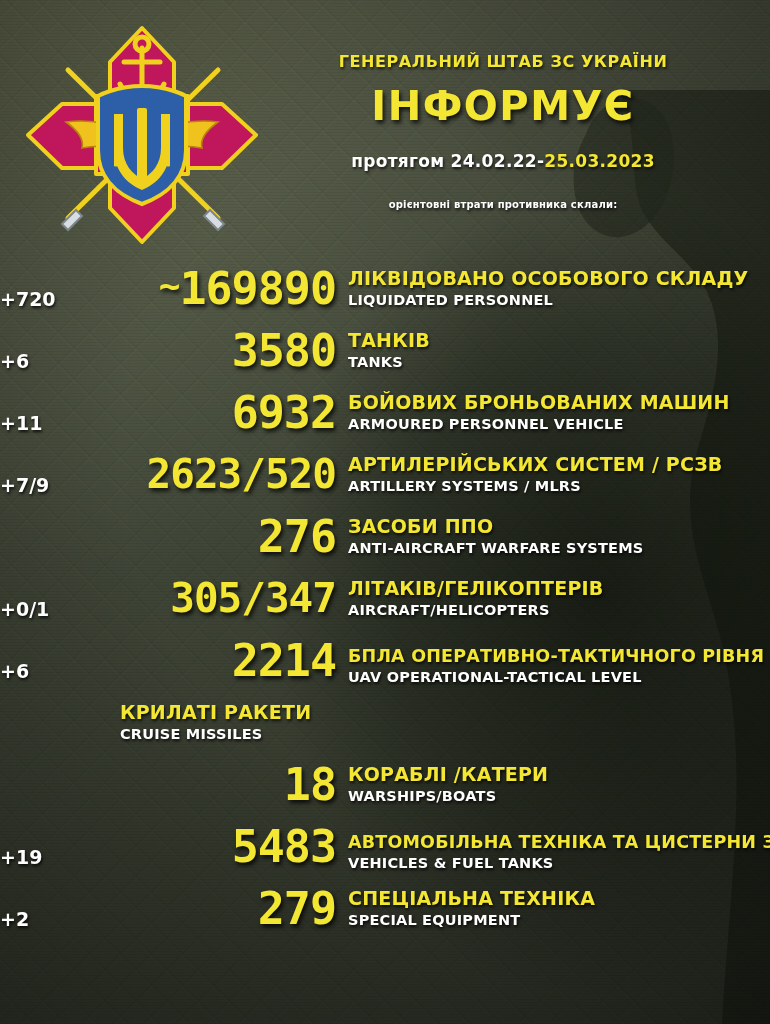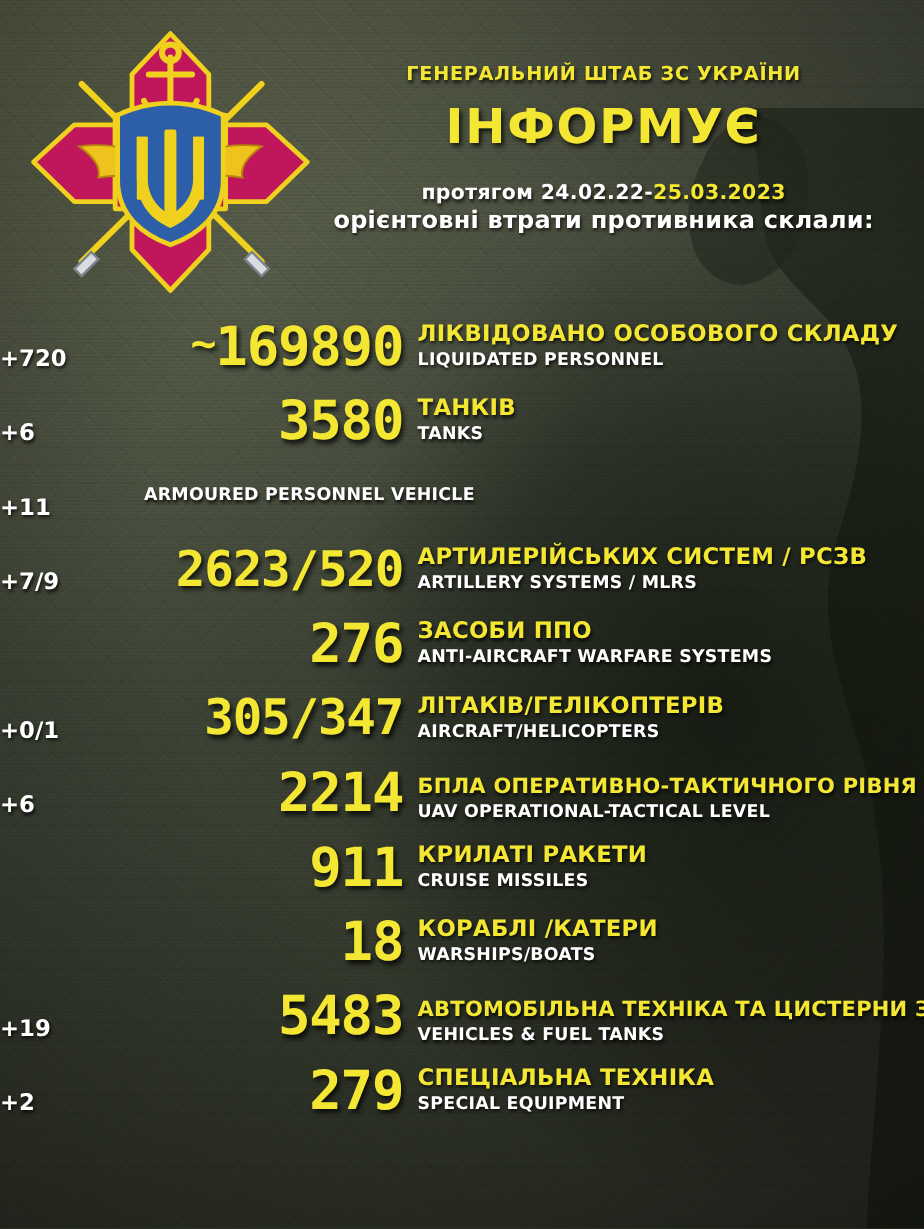--- a/index.html
+++ b/index.html
@@ -92,22 +92,22 @@
   .hdr-period {
     margin-top: 22px;
     font-size: 17px;
     font-weight: bold;
     color: #ffffff;
     letter-spacing: 0.3px;
     text-shadow: 1px 2px 3px rgba(0,0,0,0.75);
   }
   .hdr-period .date-hl { color: #f4e733; }
   .hdr-sub {
-    margin-top: 0;
-    font-size: 20px;
+    margin-top: 28px;
+    font-size: 10px;
     font-weight: bold;
     color: #ffffff;
     letter-spacing: 0.2px;
     text-shadow: 1px 2px 3px rgba(0,0,0,0.75);
   }
 
   
   .rows {
     position: relative;
     padding: 10px 0 6px 0;
@@ -265,21 +265,23 @@
       <div class="delta">+6</div>
       <div class="value"><span>3580</span></div>
       <div class="labels">
         <div class="lab-ua">ТАНКІВ</div>
         <div class="lab-en">TANKS</div>
       </div>
     </div>
 
     <div class="row">
       <div class="delta">+11</div>
-      <div class="labels">
+      <div class="value"><span>6932</span></div>
+      <div class="labels">
+        <div class="lab-ua">БОЙОВИХ БРОНЬОВАНИХ МАШИН</div>
         <div class="lab-en">ARMOURED PERSONNEL VEHICLE</div>
       </div>
     </div>
 
     <div class="row">
       <div class="delta">+7/9</div>
       <div class="value sz-wide"><span>2623/520</span></div>
       <div class="labels">
         <div class="lab-ua">АРТИЛЕРІЙСЬКИХ СИСТЕМ / РСЗВ</div>
         <div class="lab-en">ARTILLERY SYSTEMS / MLRS</div>
@@ -308,21 +310,20 @@
       <div class="delta">+6</div>
       <div class="value"><span>2214</span></div>
       <div class="labels">
         <div class="lab-ua sm">БПЛА ОПЕРАТИВНО-ТАКТИЧНОГО РІВНЯ</div>
         <div class="lab-en">UAV OPERATIONAL-TACTICAL LEVEL</div>
       </div>
     </div>
 
     <div class="row">
       <div class="delta"></div>
-      <div class="value"><span>911</span></div>
       <div class="labels">
         <div class="lab-ua">КРИЛАТІ РАКЕТИ</div>
         <div class="lab-en">CRUISE MISSILES</div>
       </div>
     </div>
 
     <div class="row">
       <div class="delta"></div>
       <div class="value"><span>18</span></div>
       <div class="labels">

